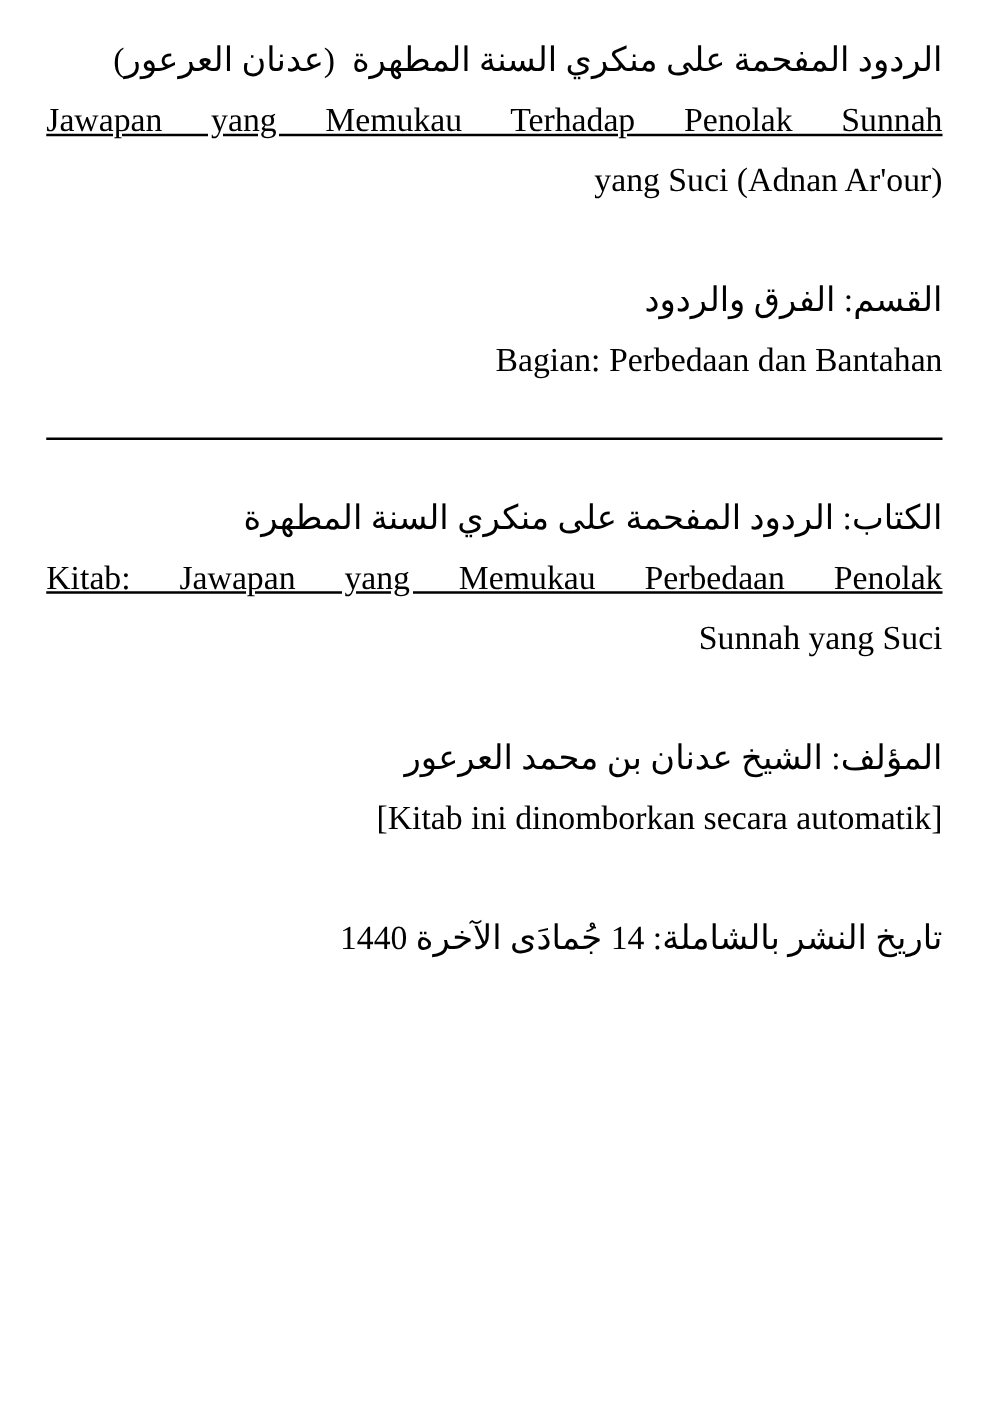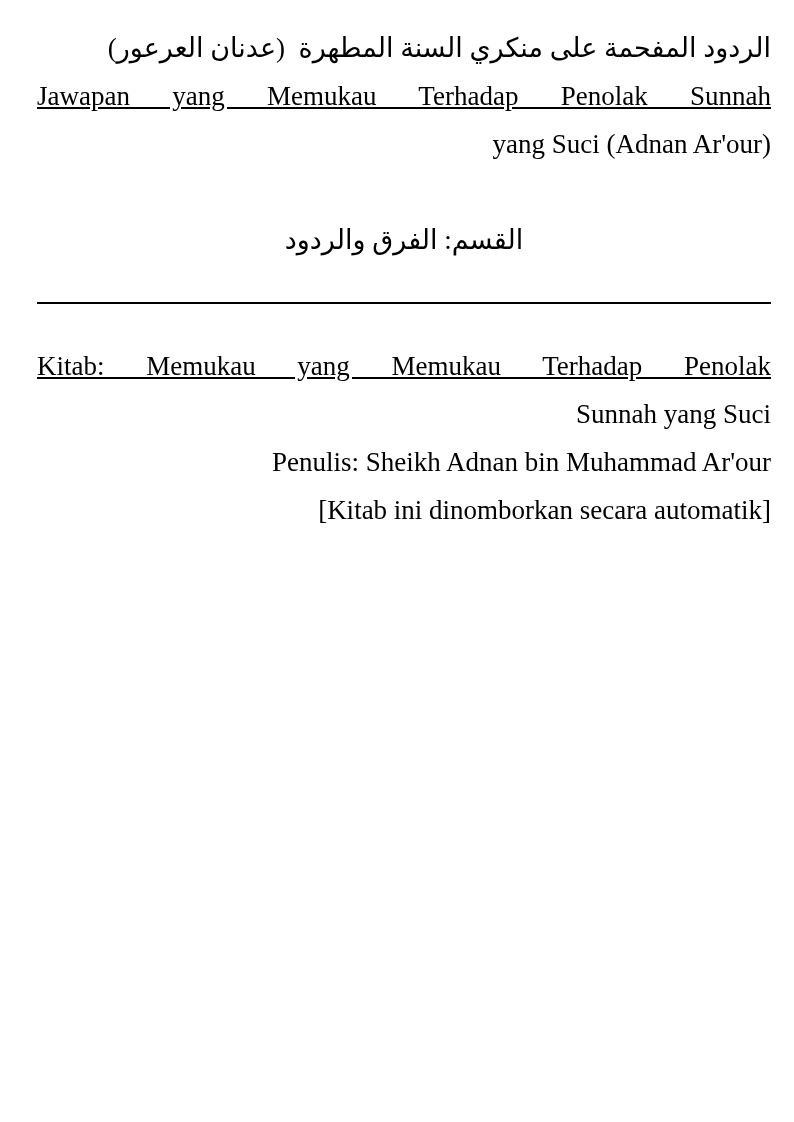--- a/index.html
+++ b/index.html
@@ -10,39 +10,38 @@
   body {
     width: 794px;
     height: 1122px;
     overflow: hidden;
   }
   .page {
     direction: rtl;
     box-sizing: border-box;
     width: 794px;
     height: 1122px;
-    padding: 24px 23px 0 37px;
+    padding: 24px 40px 0 37px;
     color: #000000;
     font-family: "Liberation Serif", "DejaVu Sans", "DejaVu Serif", serif;
     font-size: 27px;
     line-height: 48px;
     text-align: right;
   }
   .line {
     white-space: pre-wrap;
   }
   
   .justify-full {
     text-align: justify;
     text-align-last: justify;
     text-decoration: underline;
   }
   .gap {
     margin-top: 48px;
-    text-align: center;
   }
   .divider {
     border: none;
     border-top: 2px solid #000000;
     margin: 38px 0 38px 0;
     height: 0;
   }
   .bracket {
     color: #7b2430;
   }
@@ -50,25 +49,28 @@
 </head>
 <body>
 
 <div class="page">
 
   <div class="line arabic">الردود المفحمة على منكري السنة المطهرة &nbsp;(عدنان العرعور)</div>
   <div class="line latin justify-full">Jawapan yang Memukau Terhadap Penolak Sunnah</div>
   <div class="line latin">yang Suci (Adnan Ar'our)</div>
 
   <div class="line arabic gap">القسم: الفرق والردود</div>
+  <div class="line latin">Bagian: Perbedaan dan Bantahan</div>
 
   <hr class="divider">
 
-  <div class="line latin justify-full">Kitab: Memukau yang Memukau Terhadap Penolak</div>
+  <div class="line arabic">الكتاب: الردود المفحمة على منكري السنة المطهرة</div>
+  <div class="line latin justify-full">Kitab: Jawapan yang Memukau Perbedaan Penolak</div>
   <div class="line latin">Sunnah yang Suci</div>
 
-  <div class="line latin">Penulis: Sheikh Adnan bin Muhammad Ar'our</div>
+  <div class="line arabic gap">المؤلف: الشيخ عدنان بن محمد العرعور</div>
 
 
   <div class="line latin">[Kitab ini dinomborkan secara automatik]</div>
 
+  <div class="line arabic gap">تاريخ النشر بالشاملة: 14 جُمادَى الآخرة 1440</div>
 
 </div>
 
 </body></html>

